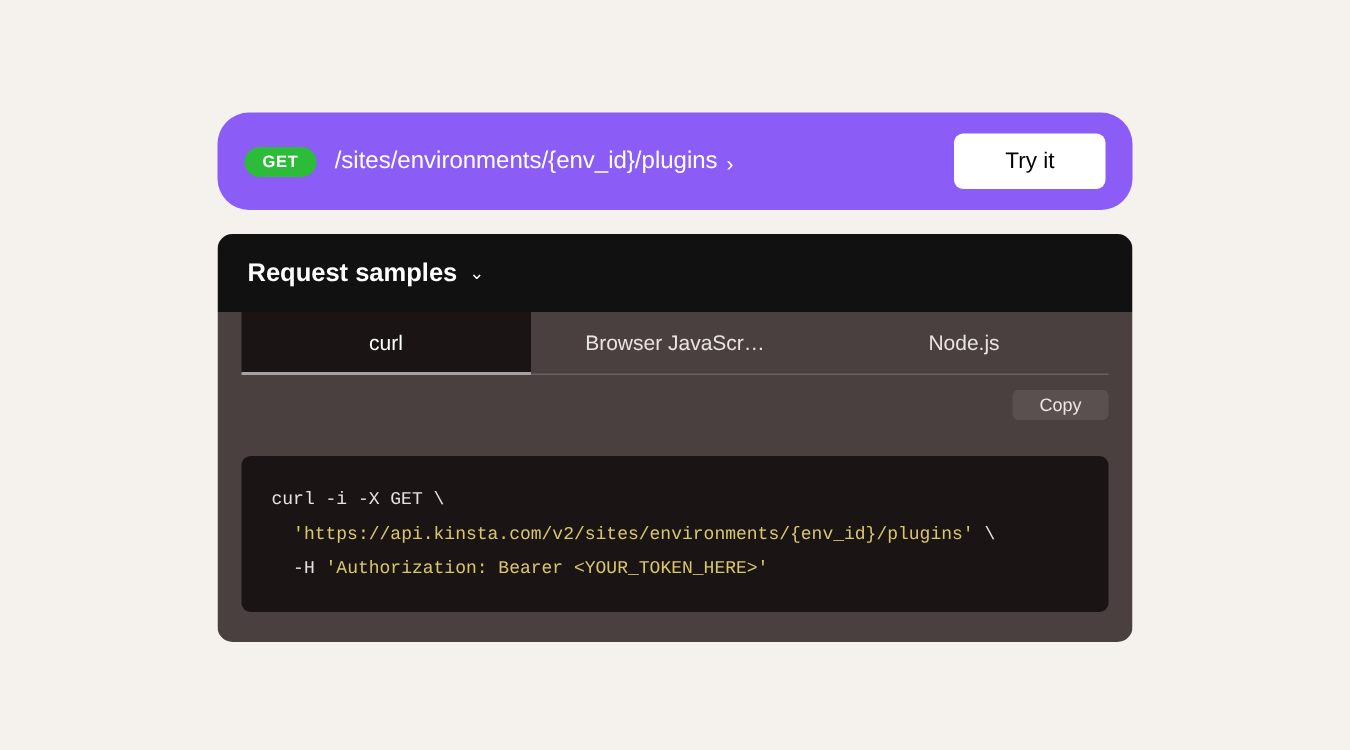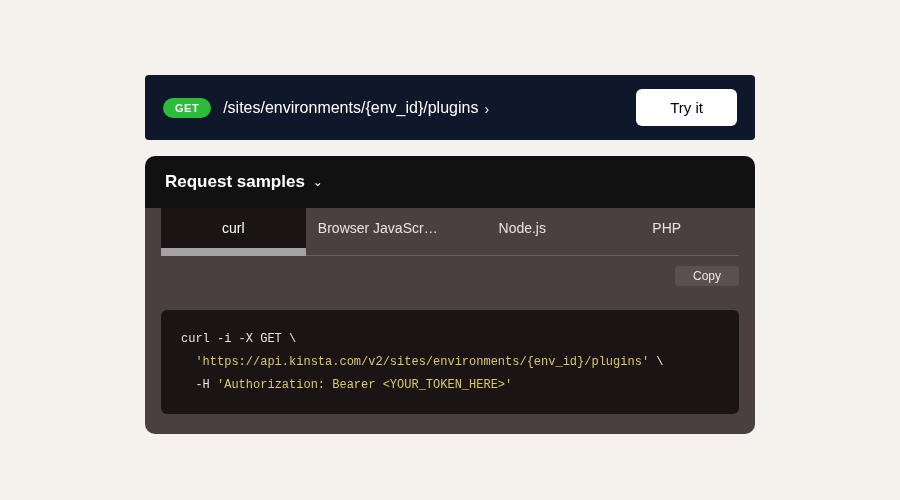--- a/index.html
+++ b/index.html
@@ -4,22 +4,22 @@
 <style>
   * { box-sizing: border-box; margin: 0; padding: 0; }
   body {
     width: 900px;
     height: 500px;
     background: #f5f2ed;
     font-family: -apple-system, BlinkMacSystemFont, "Segoe UI", Arial, sans-serif;
     padding: 75px 145px 0 145px;
   }
   .endpoint-bar {
-    background: #0f172a;
-    border-radius: 4px;
+    background: #8b5cf6;
+    border-radius: 21px;
     padding: 14px 18px;
     display: flex;
     align-items: center;
     gap: 12px;
     margin-bottom: 16px;
   }
   .method-badge {
     background: #2dbb3a;
     color: #fff;
     font-size: 11px;
@@ -86,21 +86,21 @@
     color: #e8e4e0;
     font-size: 14px;
     cursor: pointer;
     white-space: nowrap;
     overflow: hidden;
     text-overflow: ellipsis;
   }
   .tab.active {
     background: #1a1414;
     color: #ffffff;
-    border-bottom: 8px solid #a3a3a3;
+    border-bottom: 2px solid #a3a3a3;
     margin-bottom: -1px;
   }
   .copy-row {
     display: flex;
     justify-content: flex-end;
     padding: 10px 0 24px 0;
   }
   .copy-btn {
     background: #5a5050;
     color: #eae6e2;
@@ -139,21 +139,20 @@
 <div class="samples-panel">
   <div class="samples-header">
     <span class="samples-title">Request samples</span>
     <span class="chevron-down">⌄</span>
   </div>
   <div class="samples-body">
     <div class="tabs">
       <div class="tab active">curl</div>
       <div class="tab">Browser JavaScr…</div>
       <div class="tab">Node.js</div>
-      <div class="tab">PHP</div>
     </div>
     <div class="copy-row">
       <button class="copy-btn">Copy</button>
     </div>
     <div class="code-block"><span class="tok-cmd">curl -i -X GET \</span>
   <span class="tok-str">'https://api.kinsta.com/v2/sites/environments/{env_id}/plugins'</span><span class="tok-cmd"> \</span>
   <span class="tok-cmd">-H </span><span class="tok-str">'Authorization: Bearer &lt;YOUR_TOKEN_HERE&gt;'</span></div>
   </div>
 </div>
 

